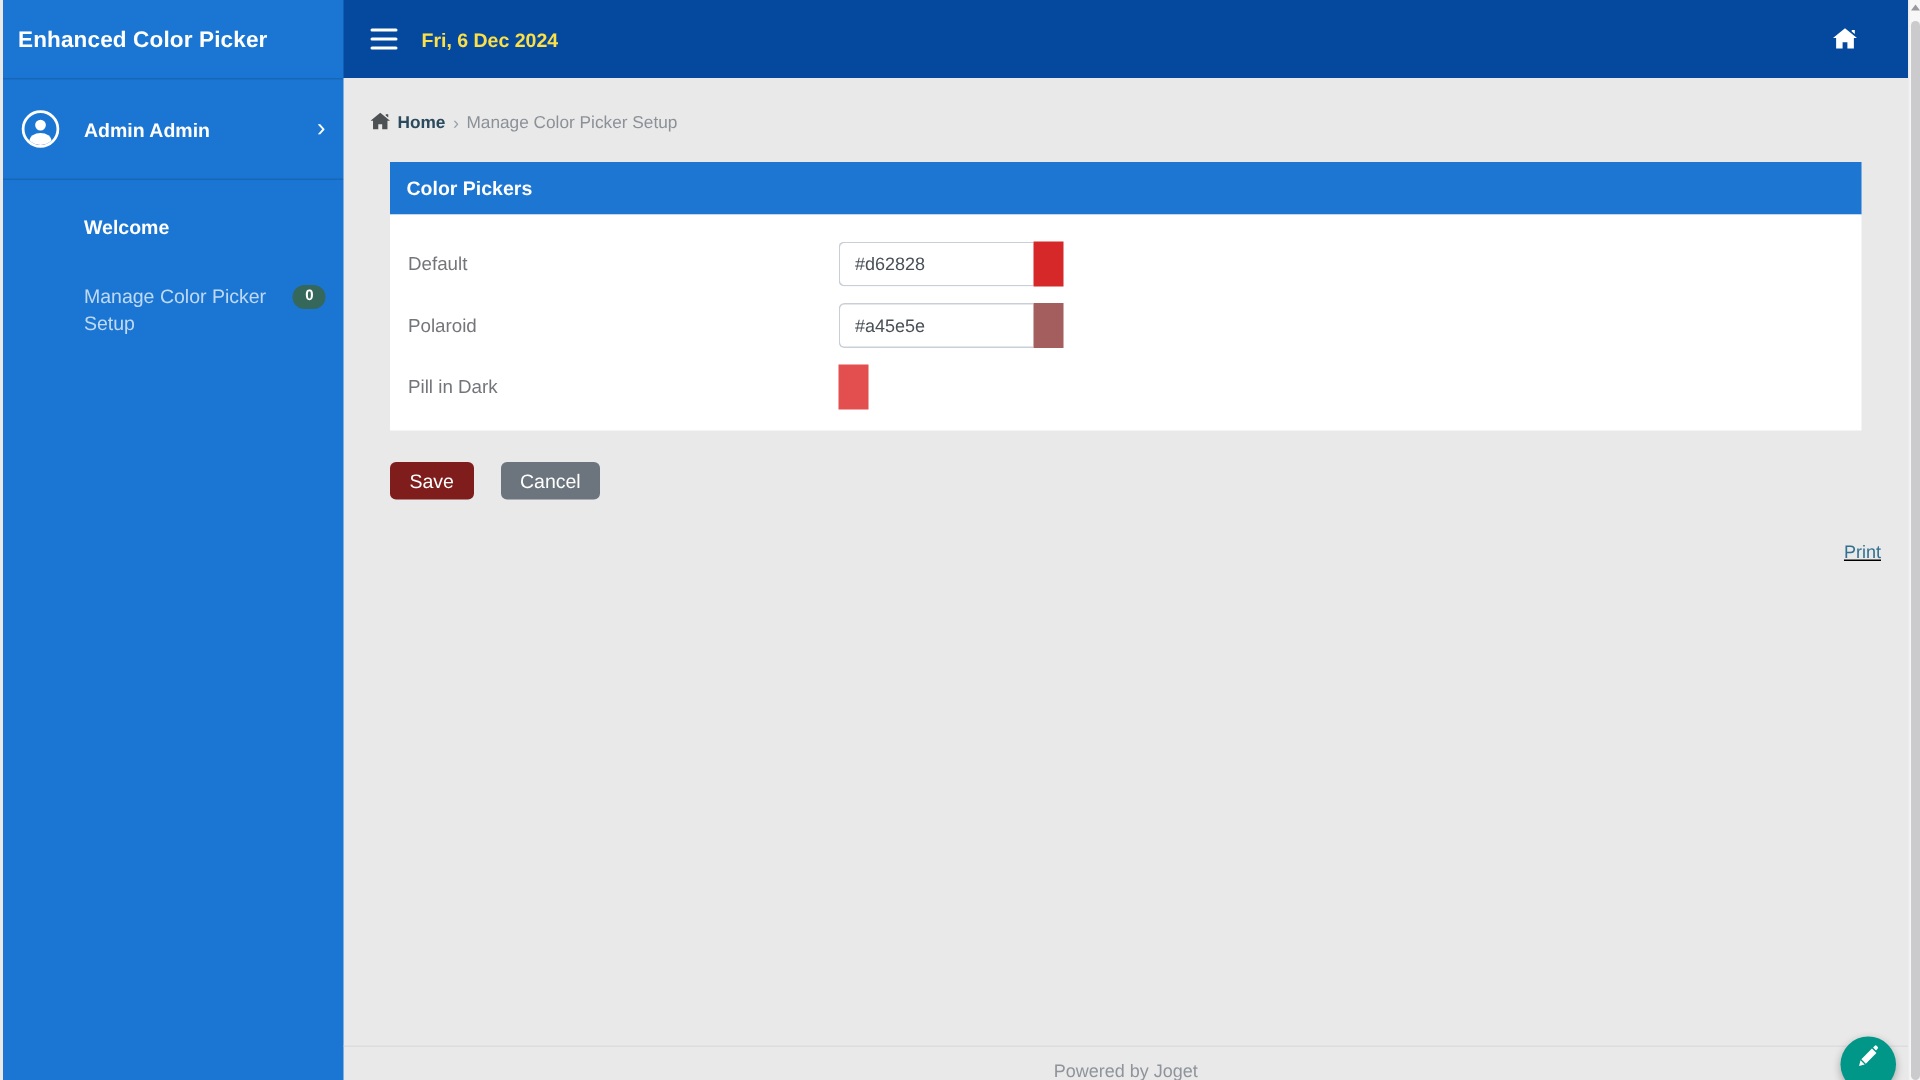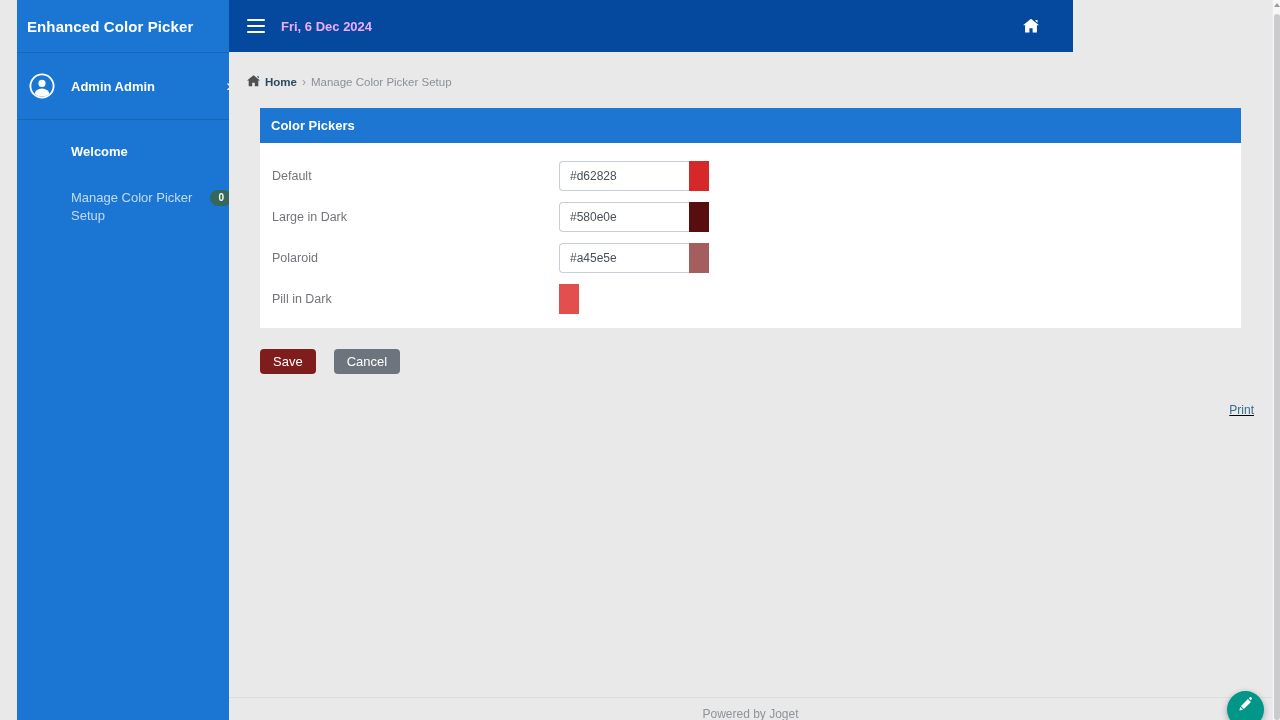--- a/index.html
+++ b/index.html
@@ -5,21 +5,21 @@
   * { margin: 0; padding: 0; box-sizing: border-box; }
   html, body { width: 1280px; height: 720px; overflow: hidden; }
   body {
     font-family: "Liberation Sans", "DejaVu Sans", sans-serif;
     background: #e9e9ea;
     position: relative;
   }
 
   
   .sidebar {
-    position: absolute; left: 17px; top: 0; width: 229px; height: 720px;
+    position: absolute; left: 2px; top: 0; width: 229px; height: 720px;
     background: #1b76d3; color: #fff;
   }
   .sidebar-header {
     height: 53px; display: flex; align-items: center; padding-left: 10px;
     border-bottom: 1px solid rgba(0,0,0,0.12);
   }
   .sidebar-title { font-size: 15px; font-weight: bold; letter-spacing: .1px; }
   .user-row {
     height: 67px; display: flex; align-items: center;
     padding: 0 12px; border-bottom: 1px solid rgba(0,0,0,0.12);
@@ -39,22 +39,22 @@
   .menu-item.primary { color: #ffffff; font-weight: bold; }
   .menu-item.secondary { color: rgba(255,255,255,0.72); margin-top: 10px; }
   .menu-badge {
     position: absolute; right: 14px; top: 10px;
     background: #35685b; color: #fff; font-size: 10px; font-weight: bold;
     padding: 2px 8px; border-radius: 9px; line-height: 1.2;
   }
 
   
   .topbar {
-    position: absolute; left: 229px; top: 0; width: 844px; height: 52px;
-    background: #05499e; color: #f0abfc; display: flex; align-items: center;
+    position: absolute; left: 229px; top: 0; width: 1043px; height: 52px;
+    background: #05499e; color: #fde047; display: flex; align-items: center;
   }
   .hamburger { margin-left: 18px; cursor: pointer; display: inline-block; }
   .hamburger span {
     display: block; width: 18px; height: 2px; background: #fff;
     border-radius: 1px; margin: 4px 0;
   }
   .topbar-date { font-size: 13px; font-weight: bold; margin-left: 16px; }
   .topbar-home {
     position: absolute; right: 34px; top: 50%; transform: translateY(-50%);
     cursor: pointer; width: 16px; height: 15px;
@@ -203,27 +203,20 @@
     <div class="panel-body">
 
       <div class="form-row">
         <span class="field-label">Default</span>
         <span class="input-group">
           <input class="color-input" type="text" value="#d62828" style="">
           <span class="color-swatch" style="background: rgb(214, 40, 40);"></span>
         </span>
       </div>
 
-      <div class="form-row">
-        <span class="field-label">Large in Dark</span>
-        <span class="input-group">
-          <input class="color-input" type="text" value="#580e0e" style="">
-          <span class="color-swatch" style="background: rgb(88, 14, 14);"></span>
-        </span>
-      </div>
 
       <div class="form-row">
         <span class="field-label">Polaroid</span>
         <span class="input-group">
           <input class="color-input" type="text" value="#a45e5e" style="">
           <span class="color-swatch" style="background: rgb(164, 94, 94);"></span>
         </span>
       </div>
 
       <div class="form-row">

